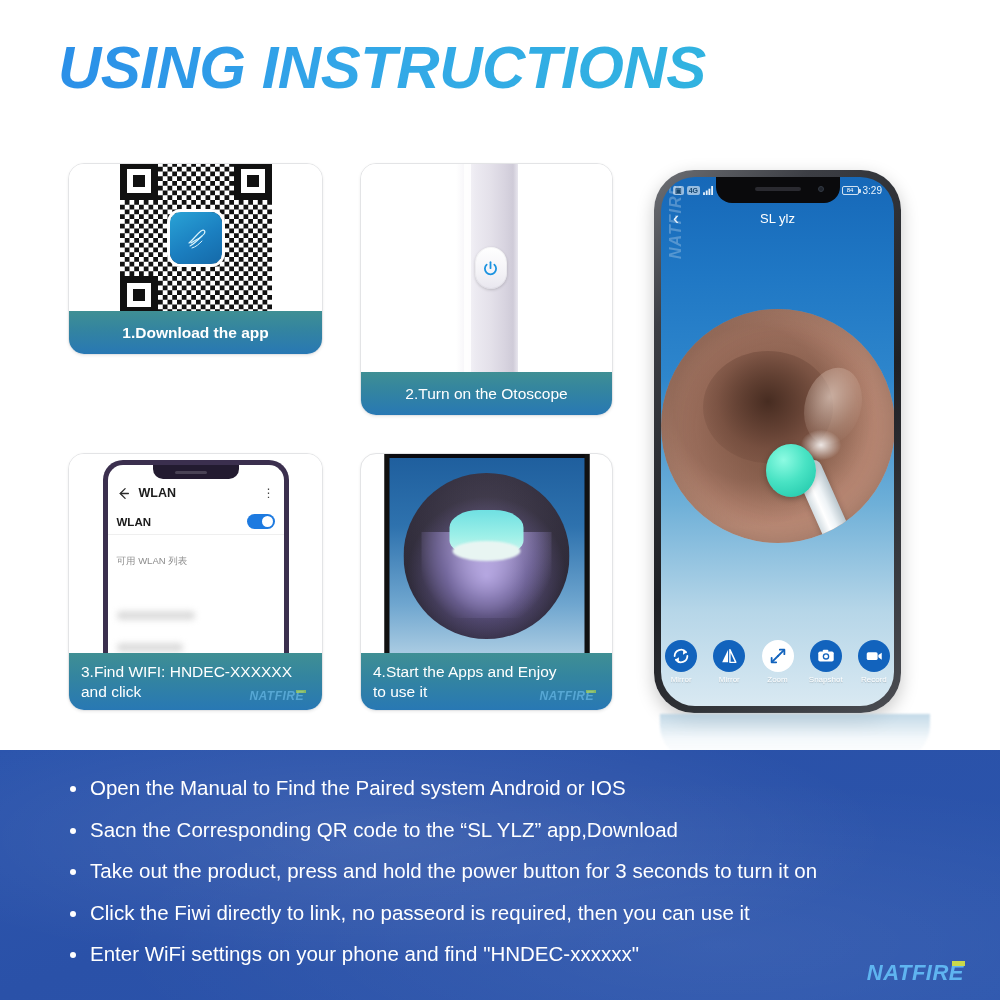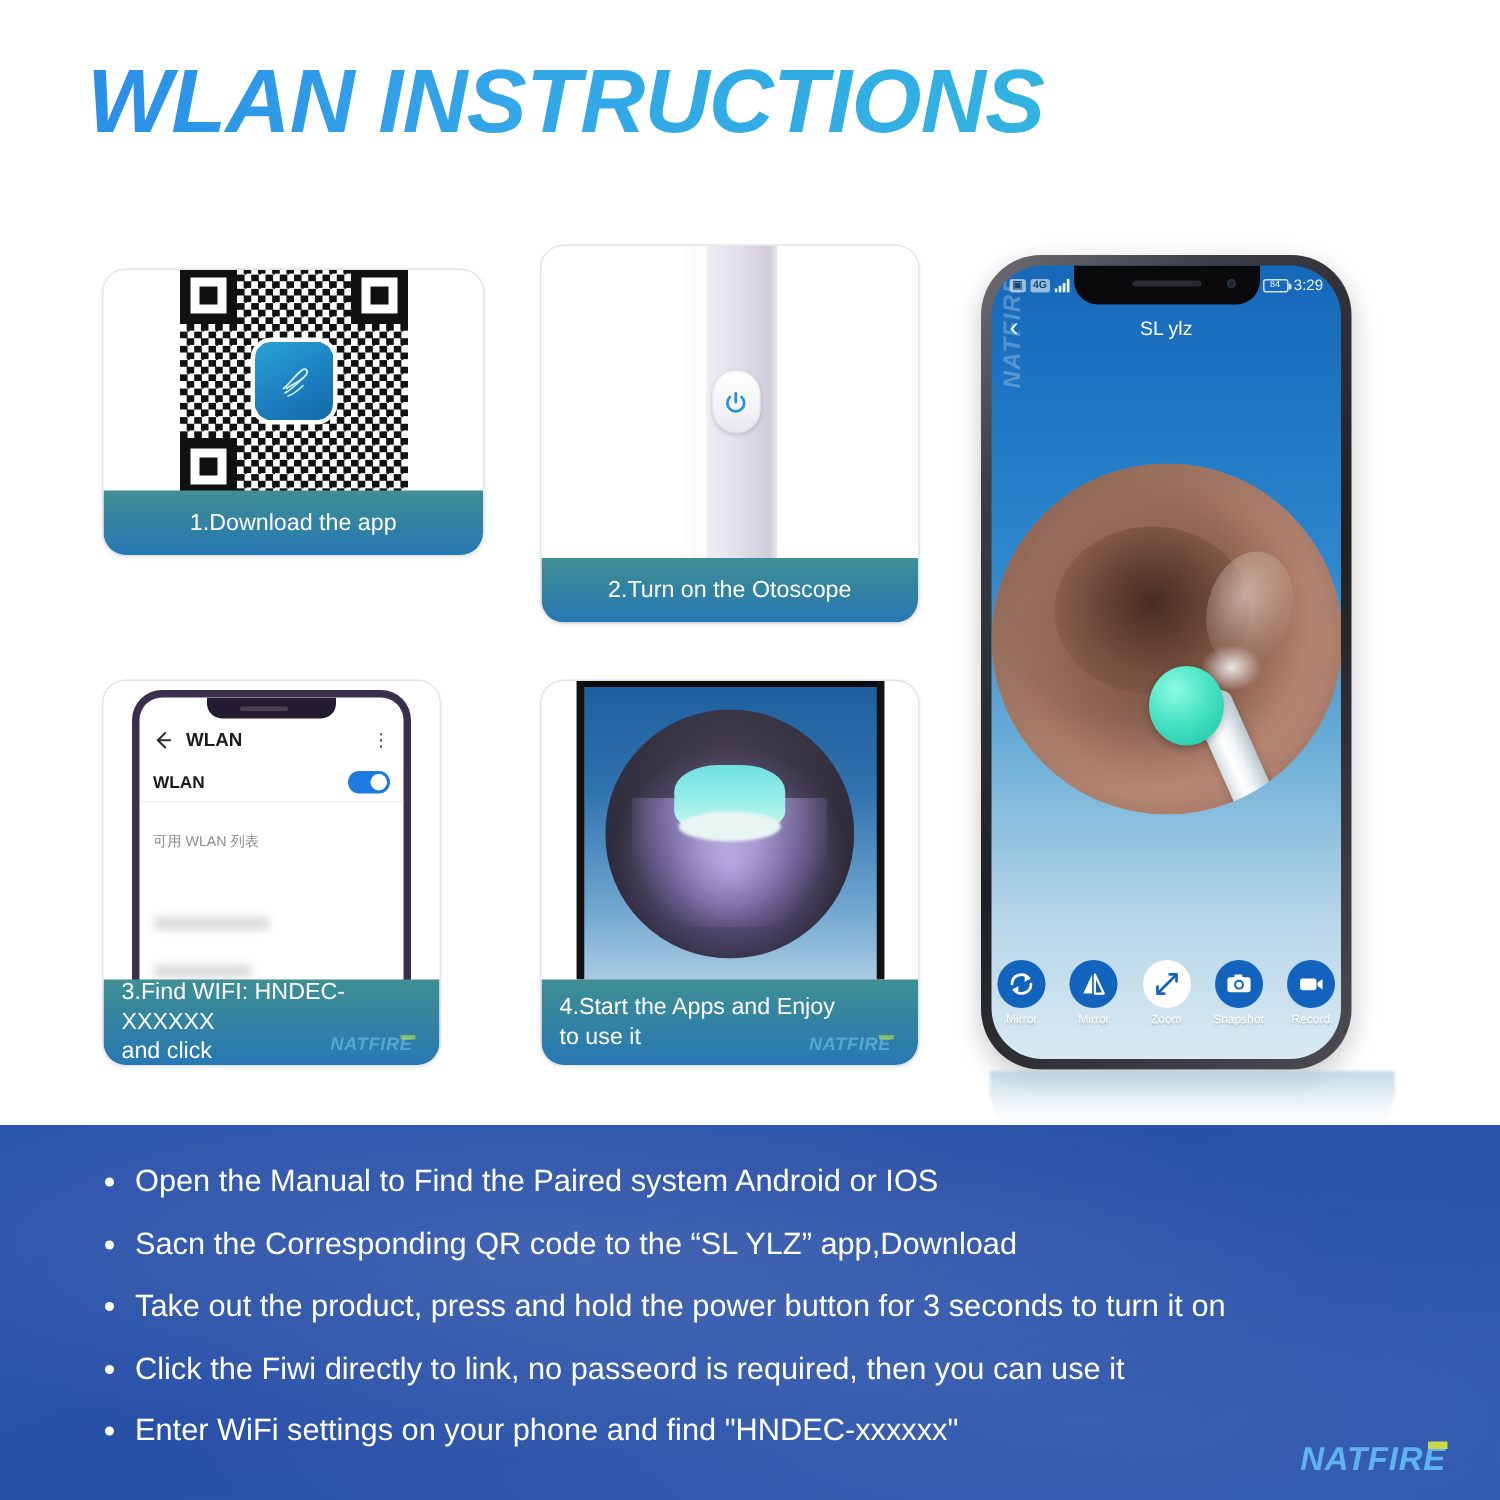--- a/index.html
+++ b/index.html
@@ -29,23 +29,23 @@
 
   
   .card {
     position: absolute;
     background: #ffffff;
     border: 1px solid #e3e4e6;
     border-radius: 16px;
     overflow: hidden;
     box-shadow: 0 1px 3px rgba(0,0,0,0.07);
   }
-  #card-1 { left: 68px;  top: 179px; width: 255px; height: 192px; }
+  #card-1 { left: 68px;  top: 163px; width: 255px; height: 192px; font-weight: bold; }
   #card-2 { left: 360px; top: 163px; width: 253px; height: 253px; padding-left: 29px; }
-  #card-3 { left: 68px;  top: 453px; width: 226px; height: 258px; }
+  #card-3 { left: 68px;  top: 453px; width: 255px; height: 258px; }
   #card-4 { left: 360px; top: 453px; width: 253px; height: 258px; }
 
   .card-body { position: absolute; left: 0; right: 0; top: 0; bottom: 0; overflow: hidden; }
 
   .caption {
     position: absolute;
     left: 0; right: 0; bottom: 0;
     background: linear-gradient(180deg, #3f8f94 0%, #34859f 40%, #2878b4 100%);
     color: #ffffff;
     font-size: 15.5px;
@@ -401,21 +401,21 @@
   }
   #brand-logo .logo-bar {
     display: inline-block; width: 13px; height: 5px;
     background: #c9d94a; position: absolute; right: 0px; top: 1px;
   }
   #brand-logo .logo-wrap { position: relative; display: inline-block; padding-right: 1px; }
 </style>
 </head>
 <body>
 
-<div id="page-title">WLAN INSTRUCTIONS</div>
+<div id="page-title">USING INSTRUCTIONS</div>
 
 <div class="card" id="card-1">
   <div class="card-body">
     <div id="qr-area">
       <div id="qr-code">
         <div class="qr-finder qr-f-tl"></div>
         <div class="qr-finder qr-f-tr"></div>
         <div class="qr-finder qr-f-bl"></div>
         <div id="qr-app-icon">
           <svg width="34" height="34" viewBox="0 0 34 34">

